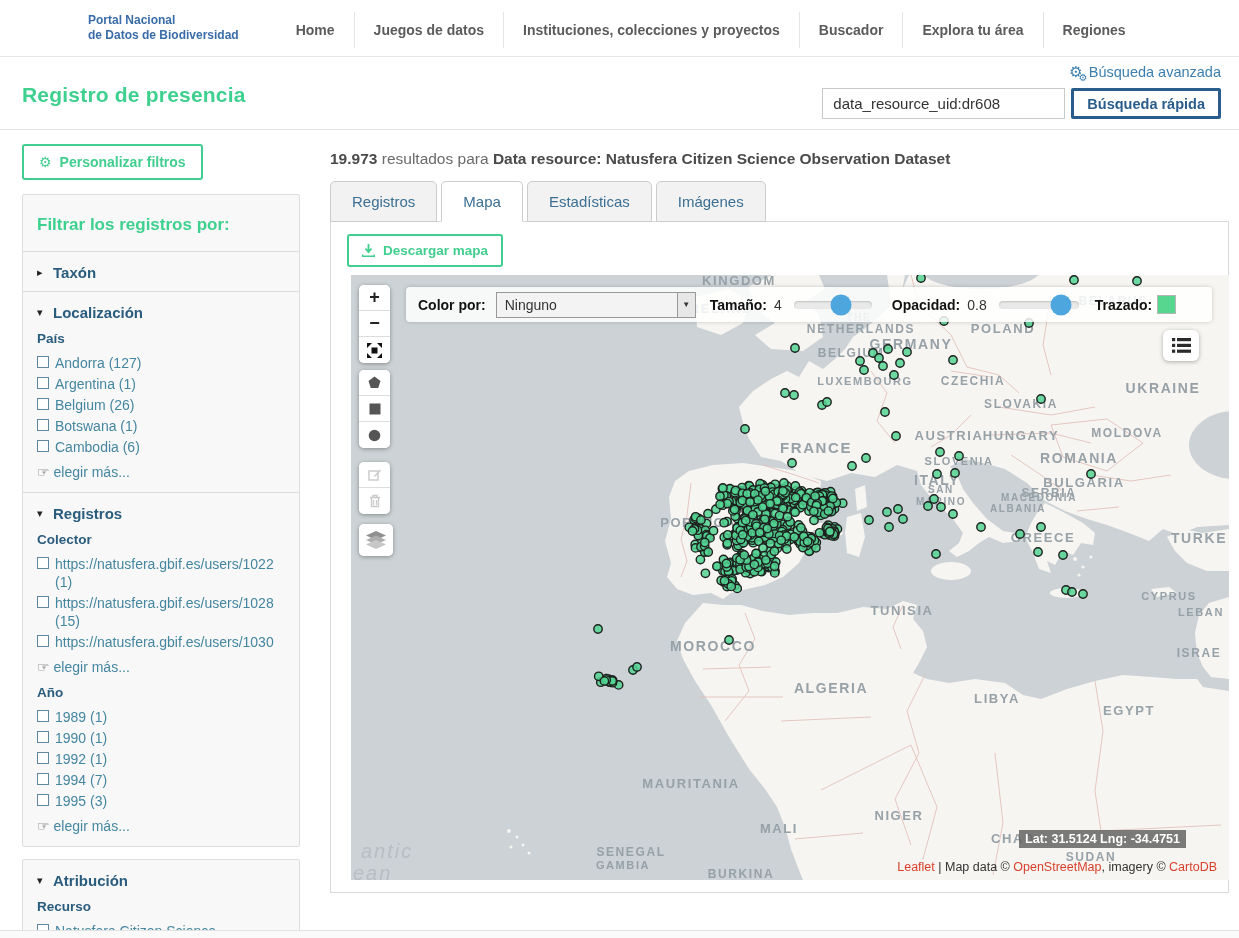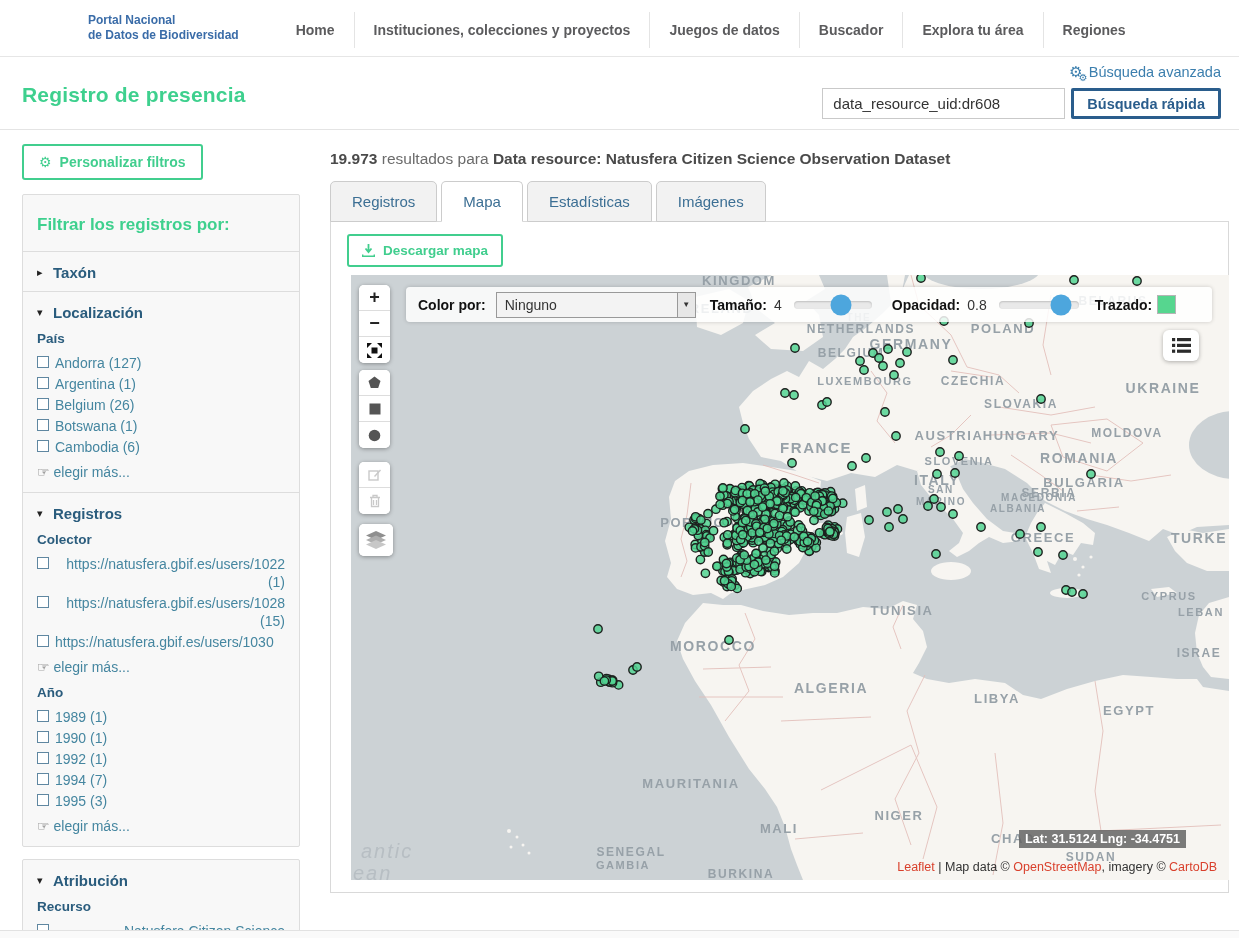--- a/index.html
+++ b/index.html
@@ -30,21 +30,21 @@
   .personalize { margin:14px 0; display:inline-flex; align-items:center; gap:8px; border:2px solid #41ce8e; color:#41ce8e;
     background:#fff; font-weight:bold; font-size:14px; padding:8px 15px; border-radius:3px; cursor:pointer; font-family:inherit; }
   .filterbox { background:#f8f8f8; border:1px solid #ddd; border-radius:2px; }
   .fheading { color:#3ed08e; font-size:17px; font-weight:bold; padding:20px 14px 16px; border-bottom:1px solid #ddd; }
   .fsec { padding:12px 14px 10px; }
   .fsec + .fsec { border-top:1px solid #ddd; }
   .fsec-head { display:flex; align-items:center; gap:7px; cursor:pointer; }
   .tri { font-size:11px; color:#222; width:9px; }
   .fsec-label { color:#2a5c7d; font-weight:bold; font-size:15px; }
   .ftitle { color:#2a5c7d; font-weight:bold; font-size:13.5px; margin:10px 0 5px; }
-  .flist { overflow:hidden;text-align:right; }
+  .flist { overflow:hidden; }
   .fitem { display:flex; gap:6px; margin:3px 0; cursor:pointer; line-height:18px; }
   .cb { width:12px; height:12px; border:1px solid #5f87a1; background:#fff; margin-top:2px; flex:none; cursor:pointer; }
   .ftext { color:#4586a0; font-size:14px; }
   .fmore { display:flex; align-items:center; gap:4px; color:#4586a0; font-size:14px; margin:5px 0 2px; cursor:pointer; }
   .hand { color:#555; font-size:14px; }
   .fbox-b { margin-top:12px; }
   
   main { flex:1; margin-left:30px; }
   .results { margin:20px 0 13px; font-size:15.5px; color:#6b6b6b; }
   .results b { color:#4a4a4a; }
@@ -90,22 +90,22 @@
 </head>
 <body>
 
 <header class="topbar">
   <div class="logo">
     <div>Portal Nacional</div>
     <div>de Datos de Biodiversidad</div>
   </div>
   <nav class="mainnav" id="mainnav">
       <a class="navitem">Home</a>
+      <a class="navitem">Juegos de datos</a>
       <a class="navitem">Instituciones, colecciones y proyectos</a>
-      <a class="navitem">Juegos de datos</a>
       <a class="navitem">Buscador</a>
       <a class="navitem">Explora tu área</a>
       <a class="navitem">Regiones</a>
     </nav>
 </header>
 
 <div class="search-section">
   <h1 class="page-title">Registro de presencia</h1>
   <div class="search-stack">
     <a class="adv">

